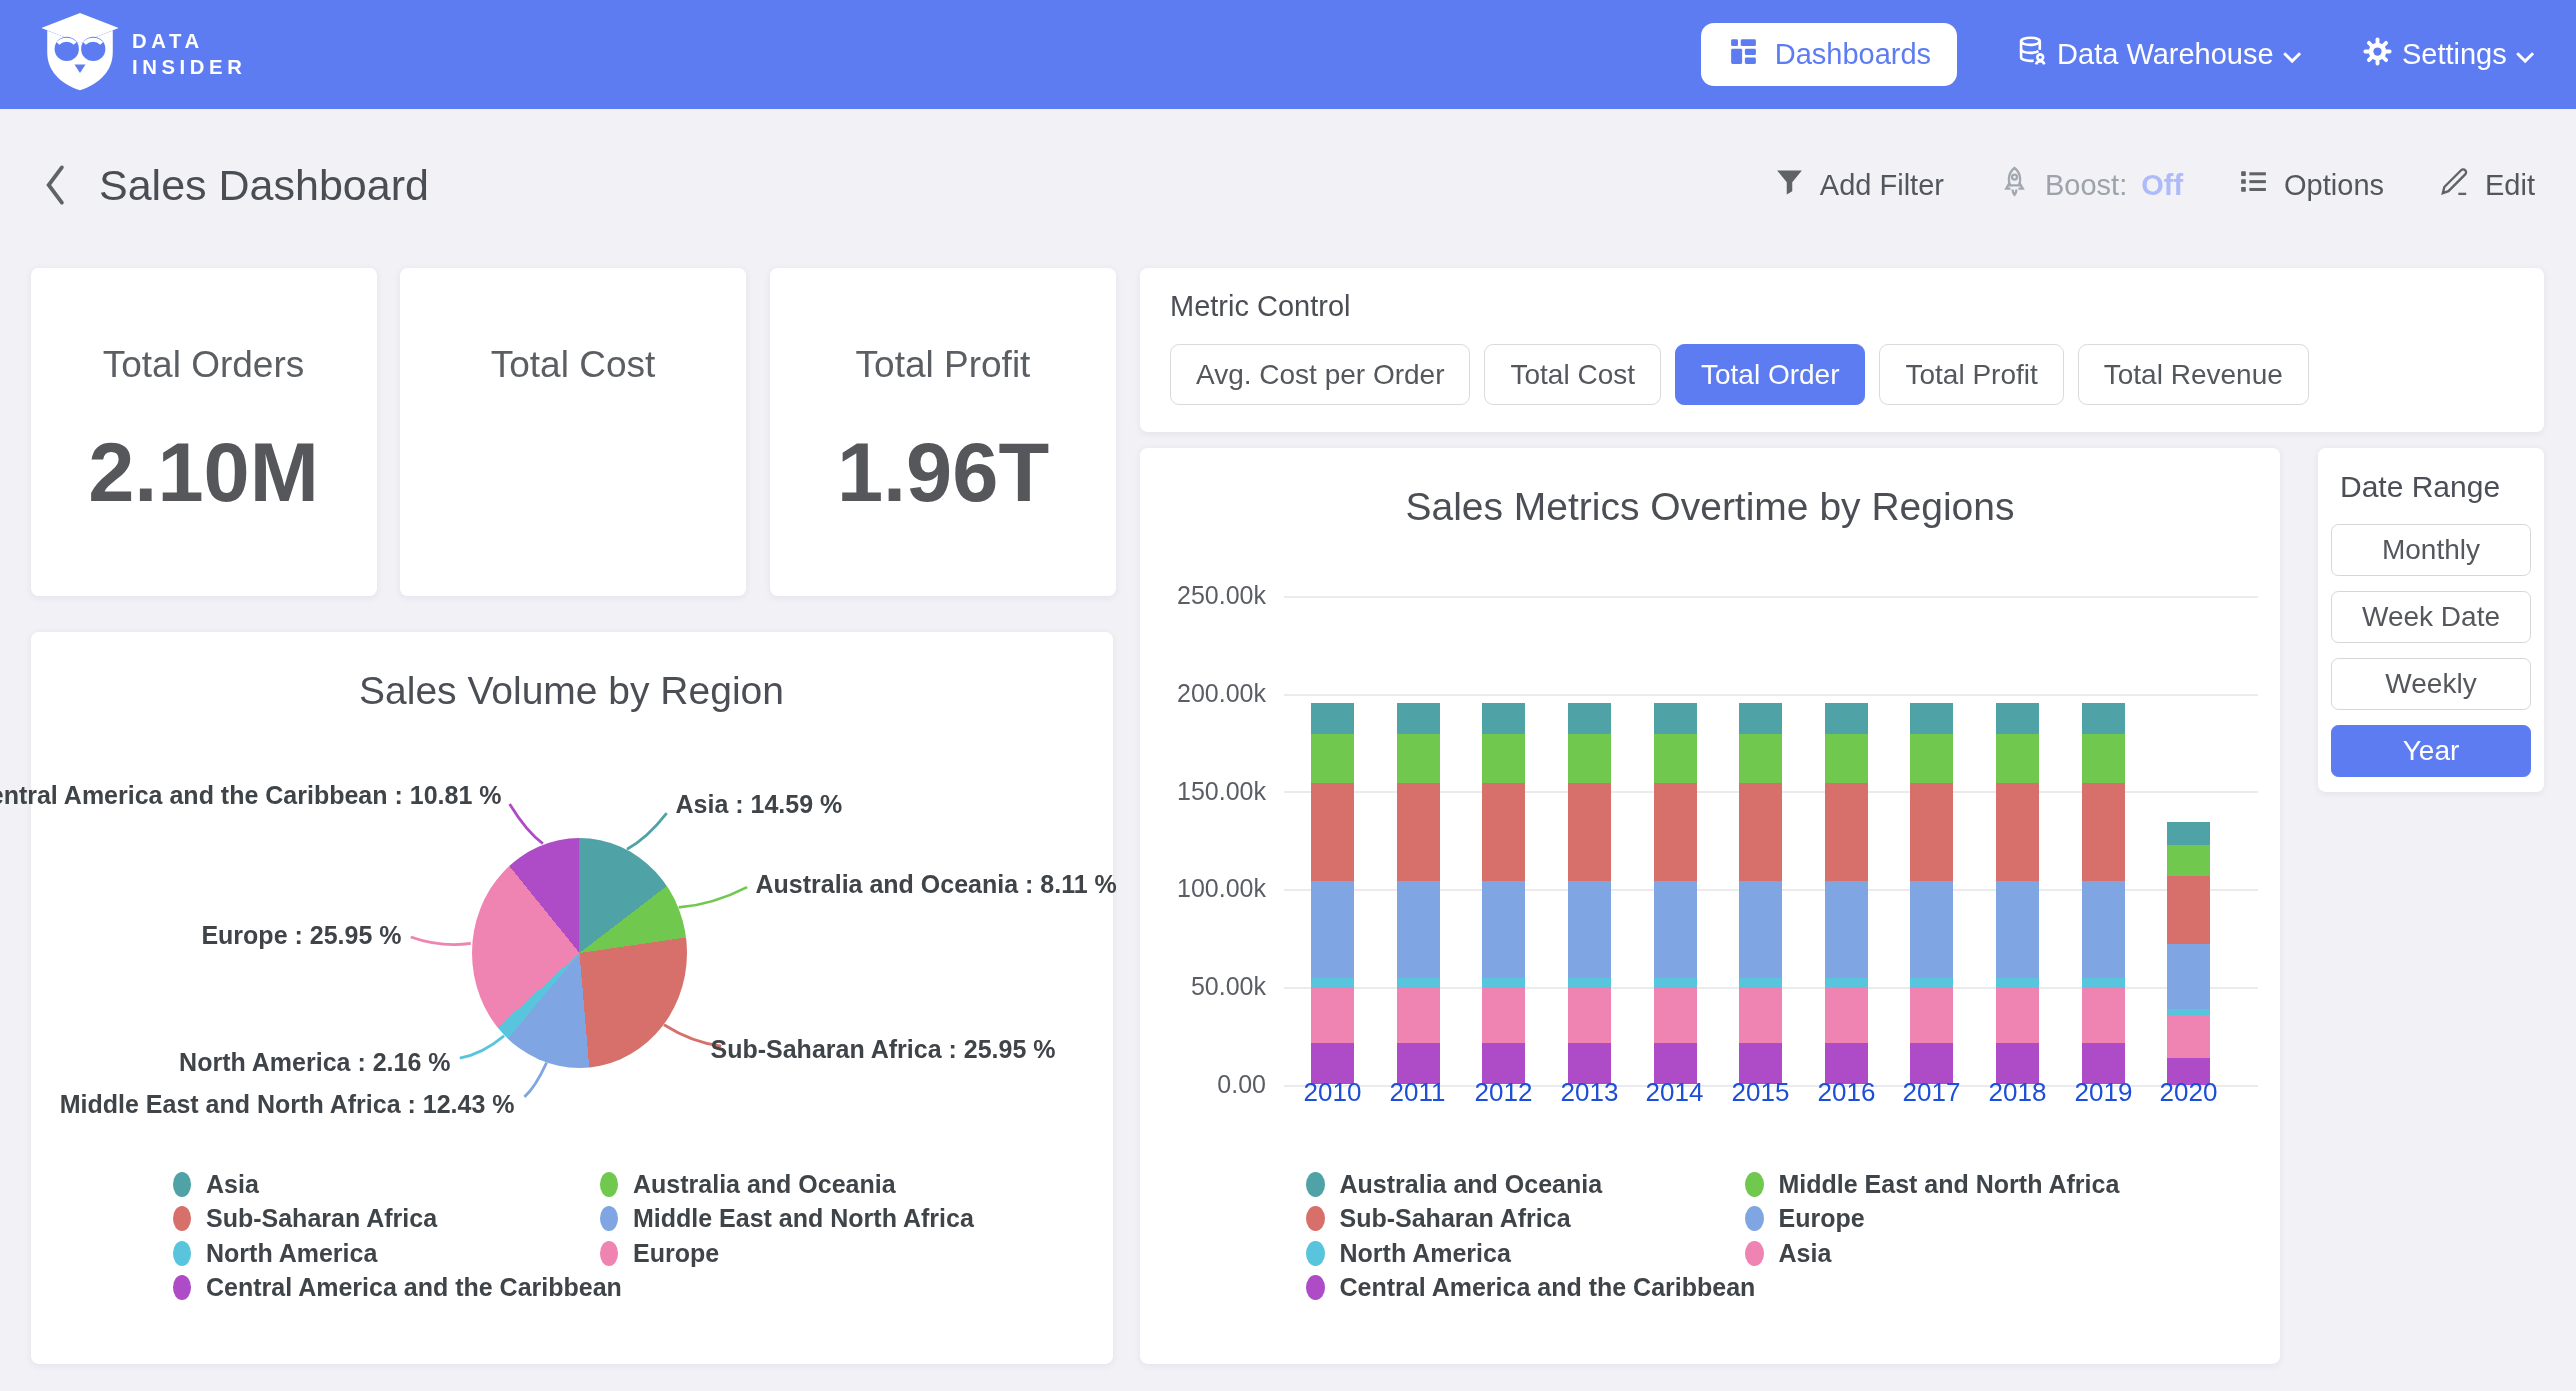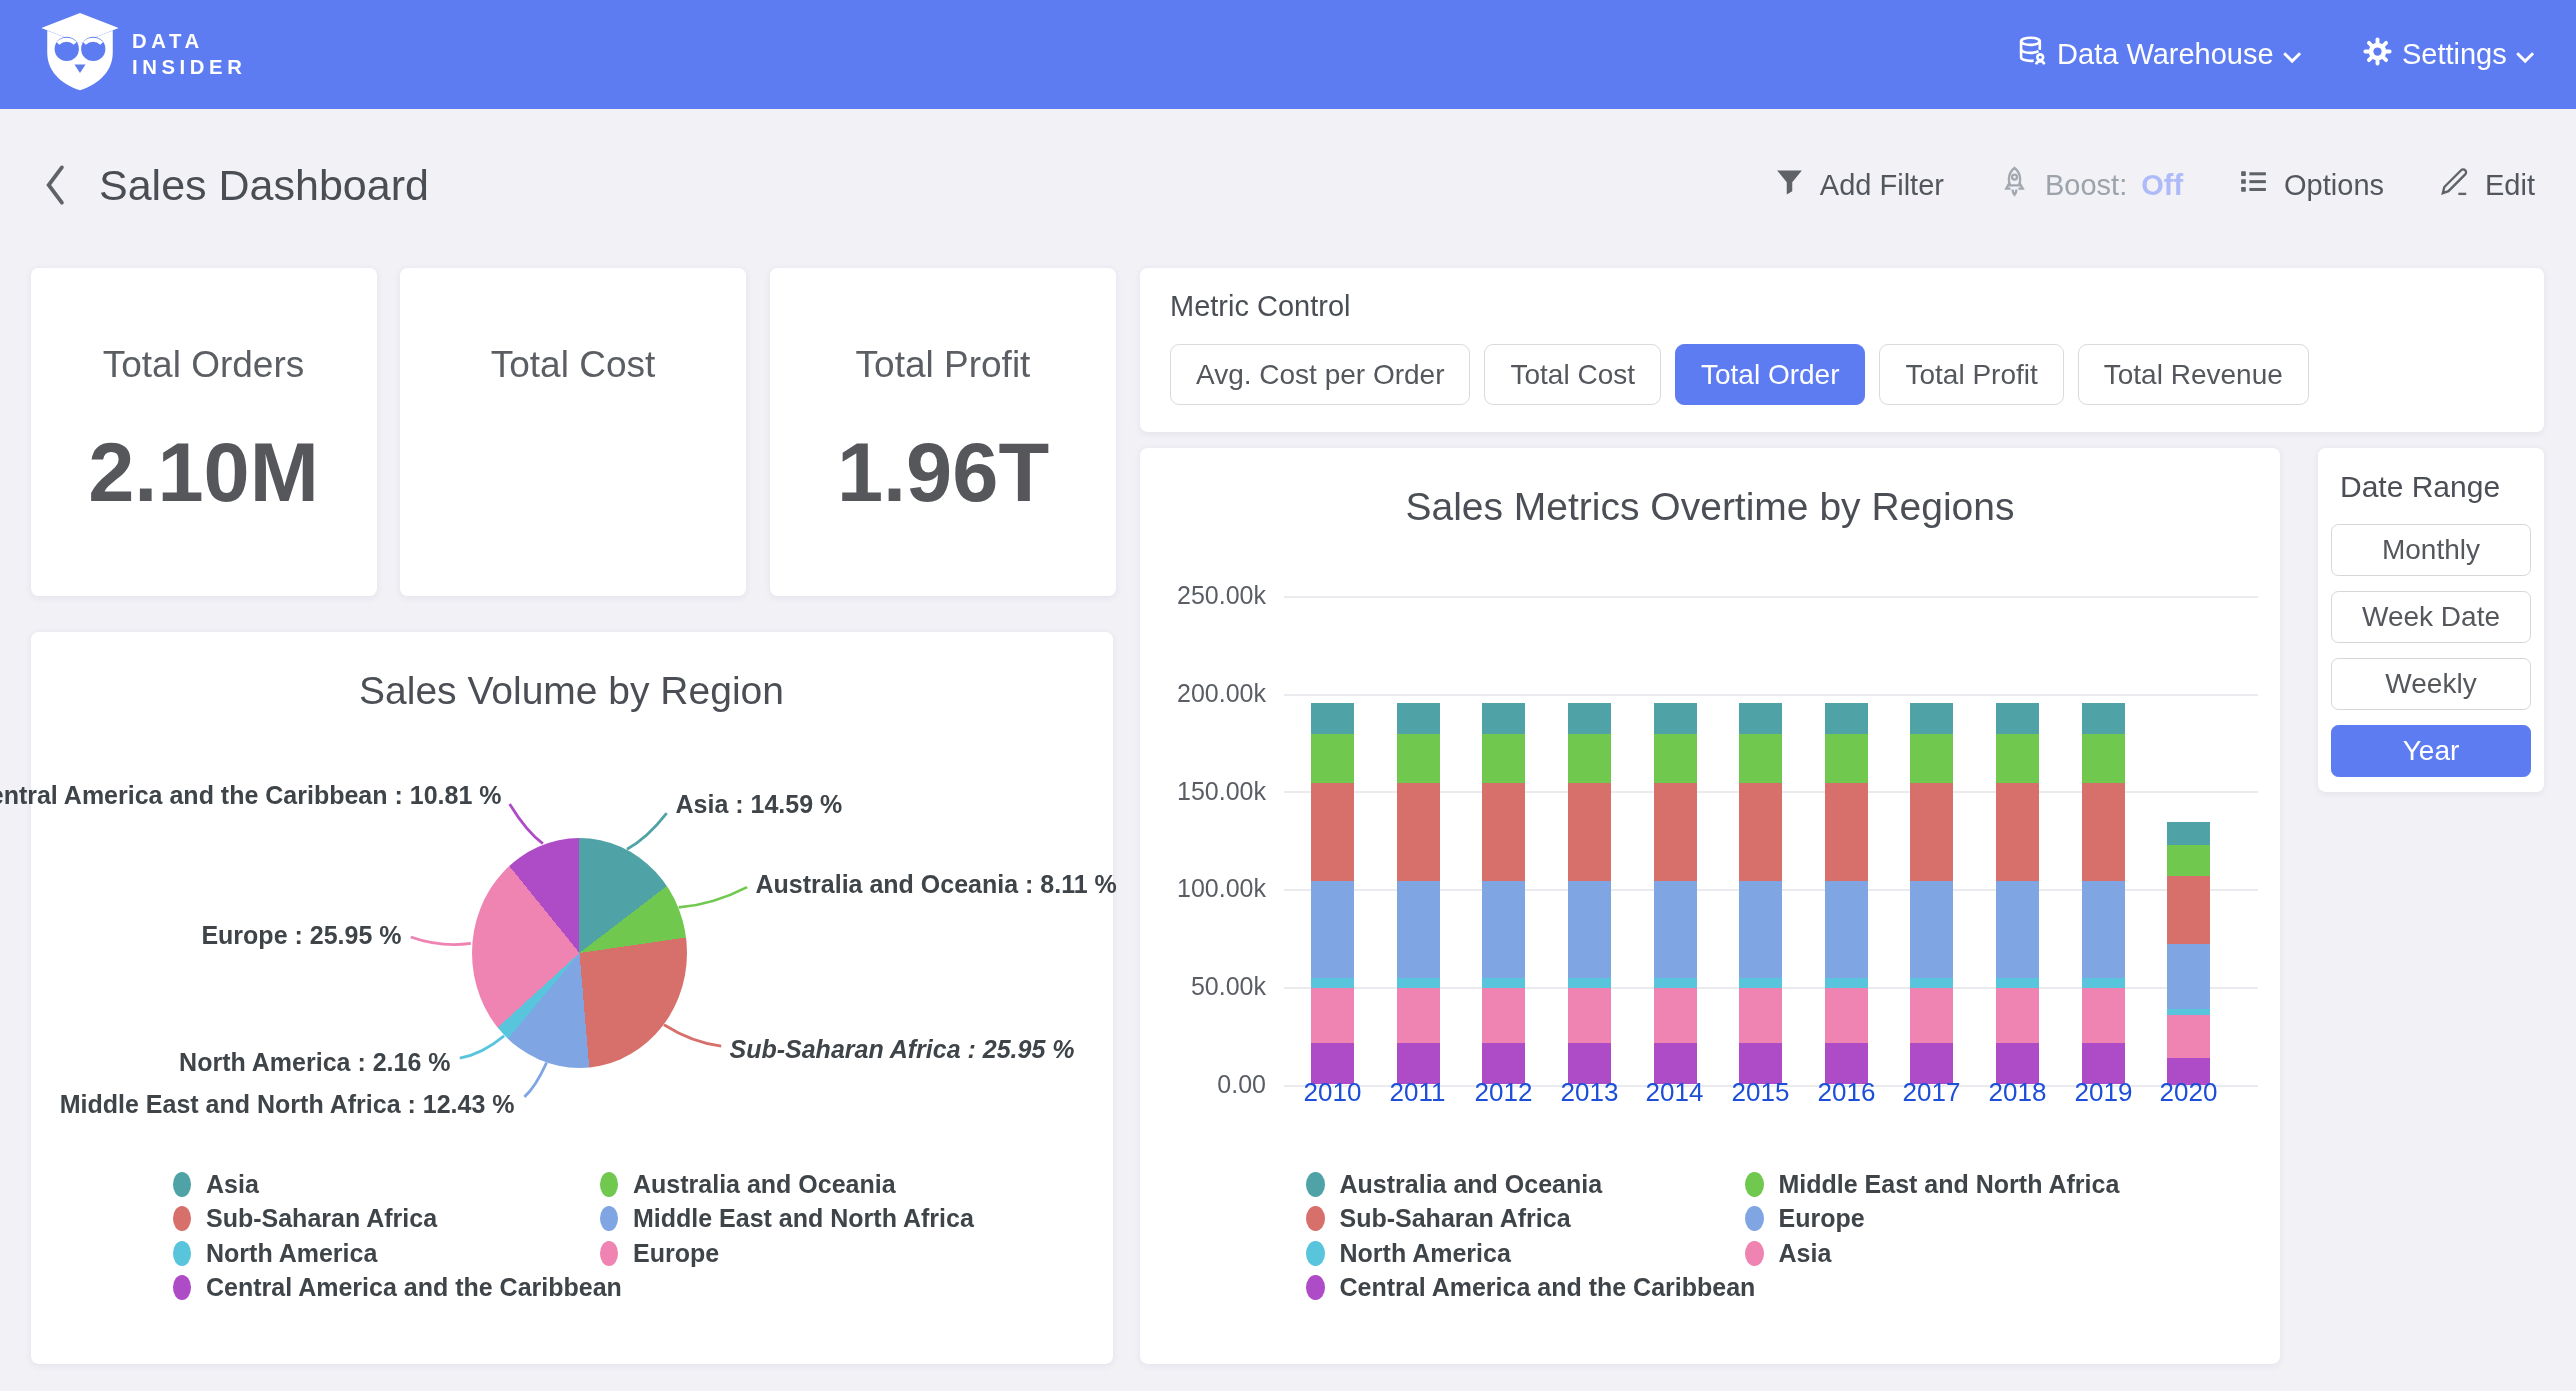--- a/index.html
+++ b/index.html
@@ -110,20 +110,32 @@
         <path d="M23.4 16.5a6.6 6.6 0 0 1 9.4 0" stroke="#fff" stroke-width="2.2" fill="none"></path>
         <path d="M18 28h6l-3 4.6z" fill="#5E7CF2"></path>
       </svg>
     </span>
     <div class="logo-text">
       <span>DATA</span>
       <span>INSIDER</span>
     </div>
   </div>
   <div class="nav-right">
+    <div class="nav-pill">
+      <span>
+        <svg width="33" height="33" viewBox="0 0 24 24" fill="#5E7CF2">
+          <rect x="3" y="3" width="5" height="5" rx="1"></rect>
+          <rect x="10" y="3" width="11" height="5" rx="1"></rect>
+          <rect x="3" y="10" width="8" height="11" rx="1"></rect>
+          <rect x="13" y="10" width="8" height="4.6" rx="1"></rect>
+          <rect x="13" y="16.4" width="8" height="4.6" rx="1"></rect>
+        </svg>
+      </span>
+      <span>Dashboards</span>
+    </div>
     <div class="nav-item">
       <span>
         <svg width="33" height="33" viewBox="0 0 24 24" fill="none" stroke="#fff" stroke-width="1.9">
           <ellipse cx="10.5" cy="4.6" rx="6.8" ry="2.6"></ellipse>
           <path d="M3.7 4.6v11.6c0 1.5 3 2.6 6.8 2.6.8 0 1.6-.05 2.3-.15"></path>
           <path d="M17.3 4.6v6.2"></path>
           <path d="M3.7 10.4c0 1.5 3 2.6 6.8 2.6 2.5 0 4.7-.5 5.9-1.2"></path>
           <circle cx="17.6" cy="16.2" r="2.1"></circle>
           <path d="M14.6 21.4c.4-1.5 1.6-2.4 3-2.4s2.6.9 3 2.4"></path>
         </svg>
@@ -241,21 +253,21 @@
         <path d="M701 298 Q 738 295 775 276" stroke="#70C94E" stroke-width="3" fill="none"></path>
         <path d="M685 425 Q 716 444.5 747 448" stroke="#D7706B" stroke-width="3" fill="none"></path>
         <path d="M558 466 Q 546 492.5 534 503" stroke="#7FA6E3" stroke-width="3" fill="none"></path>
         <path d="M512 437 Q 488 457 464 461" stroke="#58C5DC" stroke-width="3" fill="none"></path>
         <path d="M476 337 Q 443.5 341.5 411 330" stroke="#EF83B1" stroke-width="3" fill="none"></path>
         <path d="M554 229 Q 536 215.5 518 186" stroke="#AE4BC6" stroke-width="3" fill="none"></path>
       </svg>
     <div id="pie-ellipse" style="background: conic-gradient(rgb(79, 163, 166) 0%, rgb(79, 163, 166) 14.59%, rgb(112, 201, 78) 14.59%, rgb(112, 201, 78) 22.7%, rgb(215, 112, 107) 22.7%, rgb(215, 112, 107) 48.65%, rgb(127, 166, 227) 48.65%, rgb(127, 166, 227) 61.08%, rgb(88, 197, 220) 61.08%, rgb(88, 197, 220) 63.24%, rgb(239, 131, 177) 63.24%, rgb(239, 131, 177) 89.19%, rgb(174, 75, 198) 89.19%, rgb(174, 75, 198) 100%);"></div>
   <div class="callout" style="top: 172px; left: 645px;">Asia : 14.59 %</div>
       <div class="callout" style="top: 252px; left: 725px;">Australia and Oceania : 8.11 %</div>
-      <div class="callout" style="top: 417px; left: 699px; font-style: italic;">Sub-Saharan Africa : 25.95 %</div>
+      <div class="callout" style="top: 417px; left: 680px;">Sub-Saharan Africa : 25.95 %</div>
       <div class="callout" style="top: 472px; right: 598px;">Middle East and North Africa : 12.43 %</div>
       <div class="callout" style="top: 430px; right: 662px;">North America : 2.16 %</div>
       <div class="callout" style="top: 303px; right: 711px;">Europe : 25.95 %</div>
       <div class="callout" style="top: 163px; right: 611px;">Central America and the Caribbean : 10.81 %</div>
     </div>
   <div id="pie-legend">
       <div class="leg-item" style="left: 142px; top: 538px;">
         <span class="leg-dot" style="background: rgb(79, 163, 166);"></span>
         <span class="leg-text">Asia</span>
       </div>

